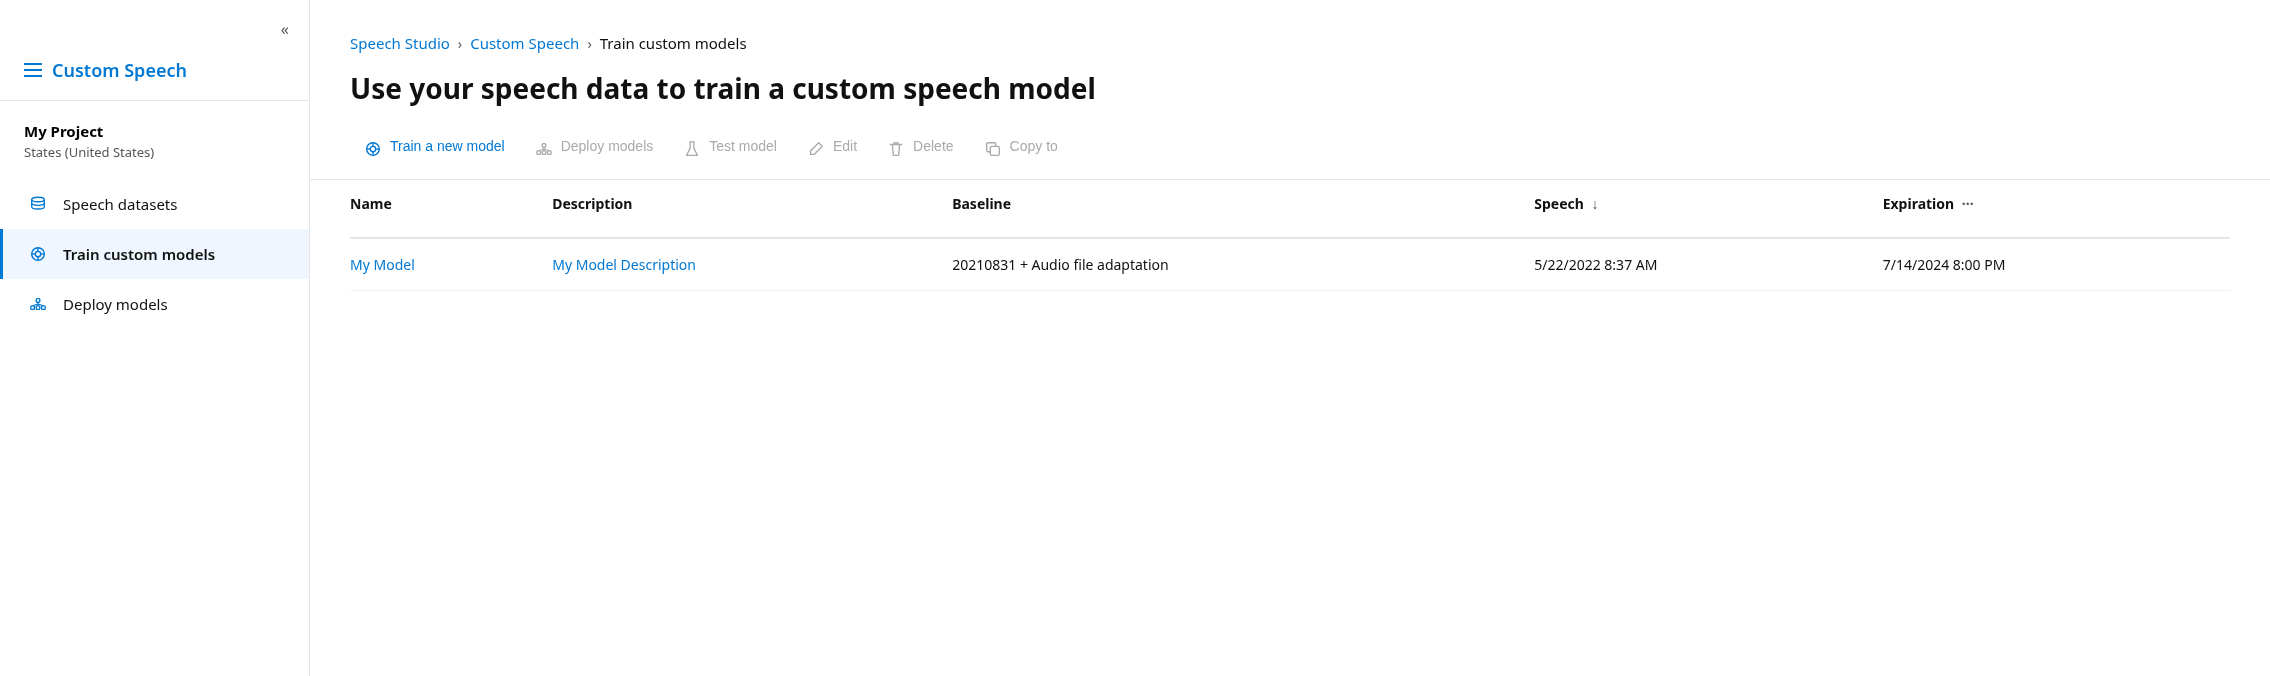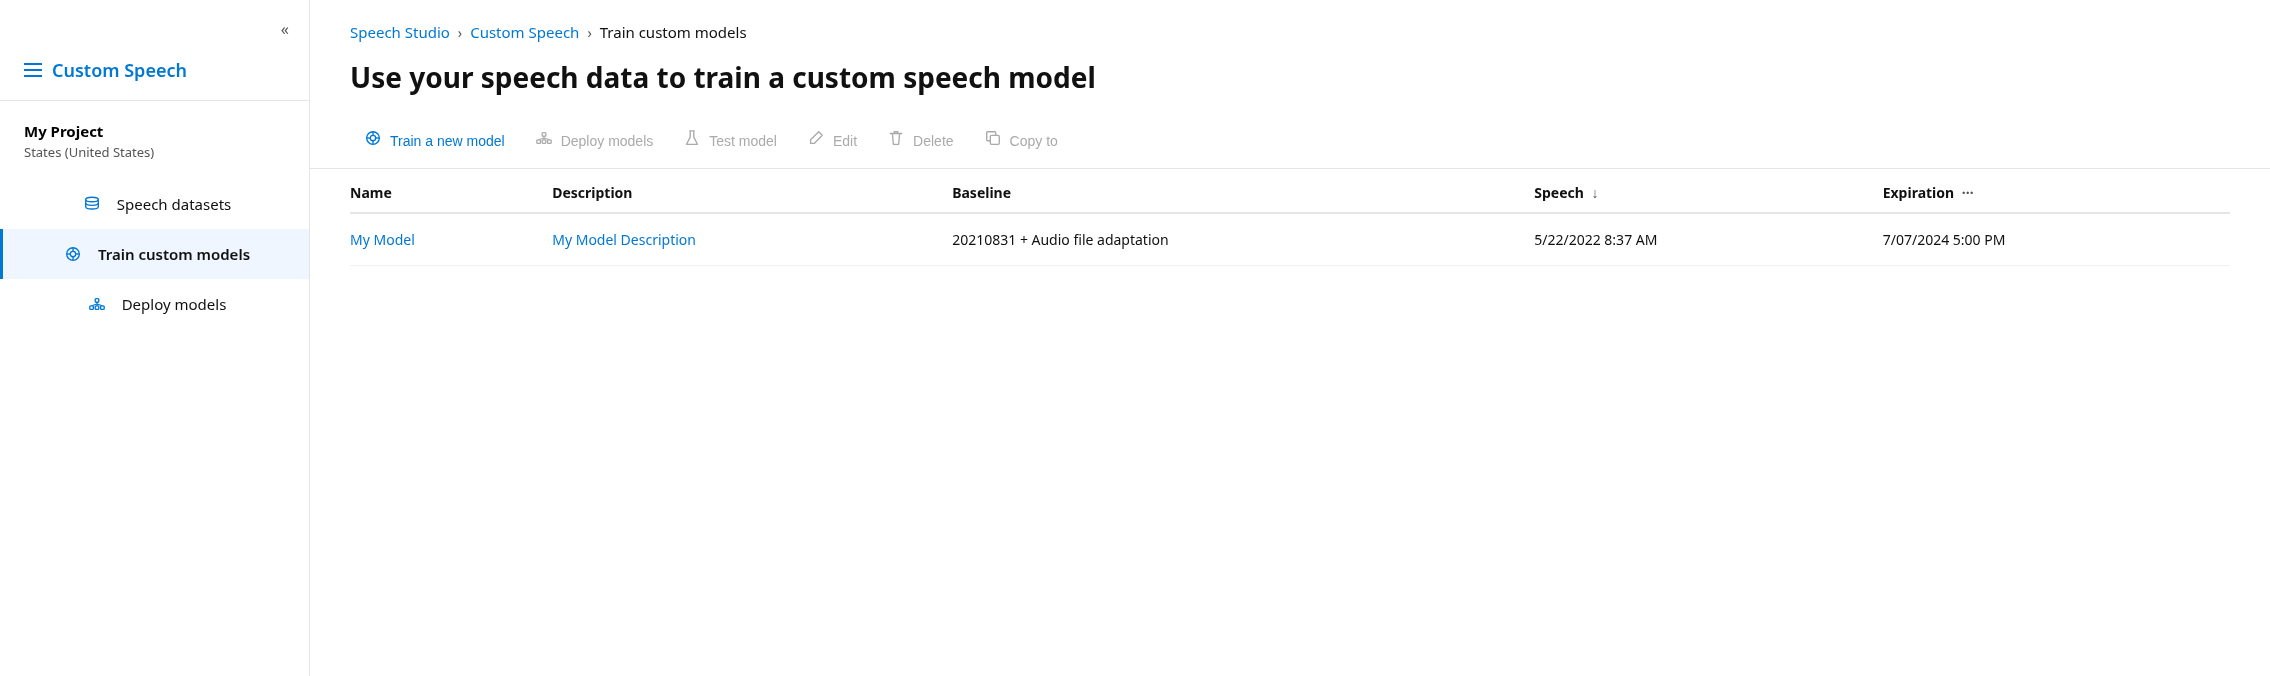--- a/index.html
+++ b/index.html
@@ -69,21 +69,20 @@
     .sidebar-nav-item {
       display: flex;
       align-items: center;
       gap: 14px;
       padding: 14px 24px;
       cursor: pointer;
       font-size: 15px;
       color: #111;
       border-left: 3px solid transparent;
       transition: background 0.1s;
-      justify-content: center;
     }
     .sidebar-nav-item.active {
       background: #f0f6ff;
       border-left: 3px solid #0078d4;
       font-weight: 600;
       color: #111;
     }
     .nav-icon {
       width: 22px;
       height: 22px;
@@ -100,21 +99,21 @@
       padding: 0;
       display: flex;
       flex-direction: column;
     }
 
     
     .breadcrumb {
       display: flex;
       align-items: center;
       gap: 8px;
-      padding: 22px 40px 16px;
+      padding: 33px 40px 16px;
       font-size: 15px;
     }
     .breadcrumb-link {
       color: #0078d4;
       cursor: pointer;
       text-decoration: none;
     }
     .breadcrumb-sep {
       color: #555;
       font-size: 14px;
@@ -135,21 +134,21 @@
     .toolbar {
       display: flex;
       align-items: center;
       gap: 4px;
       padding: 0 40px 0;
       border-bottom: 1px solid #e5e5e5;
       padding-bottom: 12px;
     }
     .toolbar-btn {
       display: flex;
-      align-items: flex-end;
+      align-items: flex-start;
       gap: 6px;
       padding: 7px 12px;
       font-size: 14px;
       color: #111;
       background: transparent;
       border: none;
       cursor: pointer;
       border-radius: 4px;
       white-space: nowrap;
     }
@@ -164,21 +163,21 @@
     table {
       width: 100%;
       border-collapse: collapse;
       font-size: 14px;
     }
     thead tr {
       border-bottom: 2px solid #e5e5e5;
     }
     thead th {
       text-align: left;
-      padding: 14px 16px 10px 0;
+      padding: 14px 16px 24px 0;
       font-weight: 700;
       color: #111;
       font-size: 14px;
       white-space: nowrap;
     }
     thead th .sort-icon {
       display: inline-block;
       margin-left: 4px;
       color: #555;
     }
@@ -383,19 +382,19 @@
             <span class="ellipsis">···</span>
           </th>
         </tr>
       </thead>
       <tbody>
         <tr class="table-row">
           <td class="link-cell">My Model</td>
           <td class="desc-cell">My Model Description</td>
           <td>20210831 + Audio file adaptation</td>
           <td>5/22/2022 8:37 AM</td>
-          <td>7/07/2024 5:00 PM</td>
+          <td>7/14/2024 8:00 PM</td>
         </tr>
       </tbody>
     </table>
   </div>
 
 </div>
 
 </body></html>

